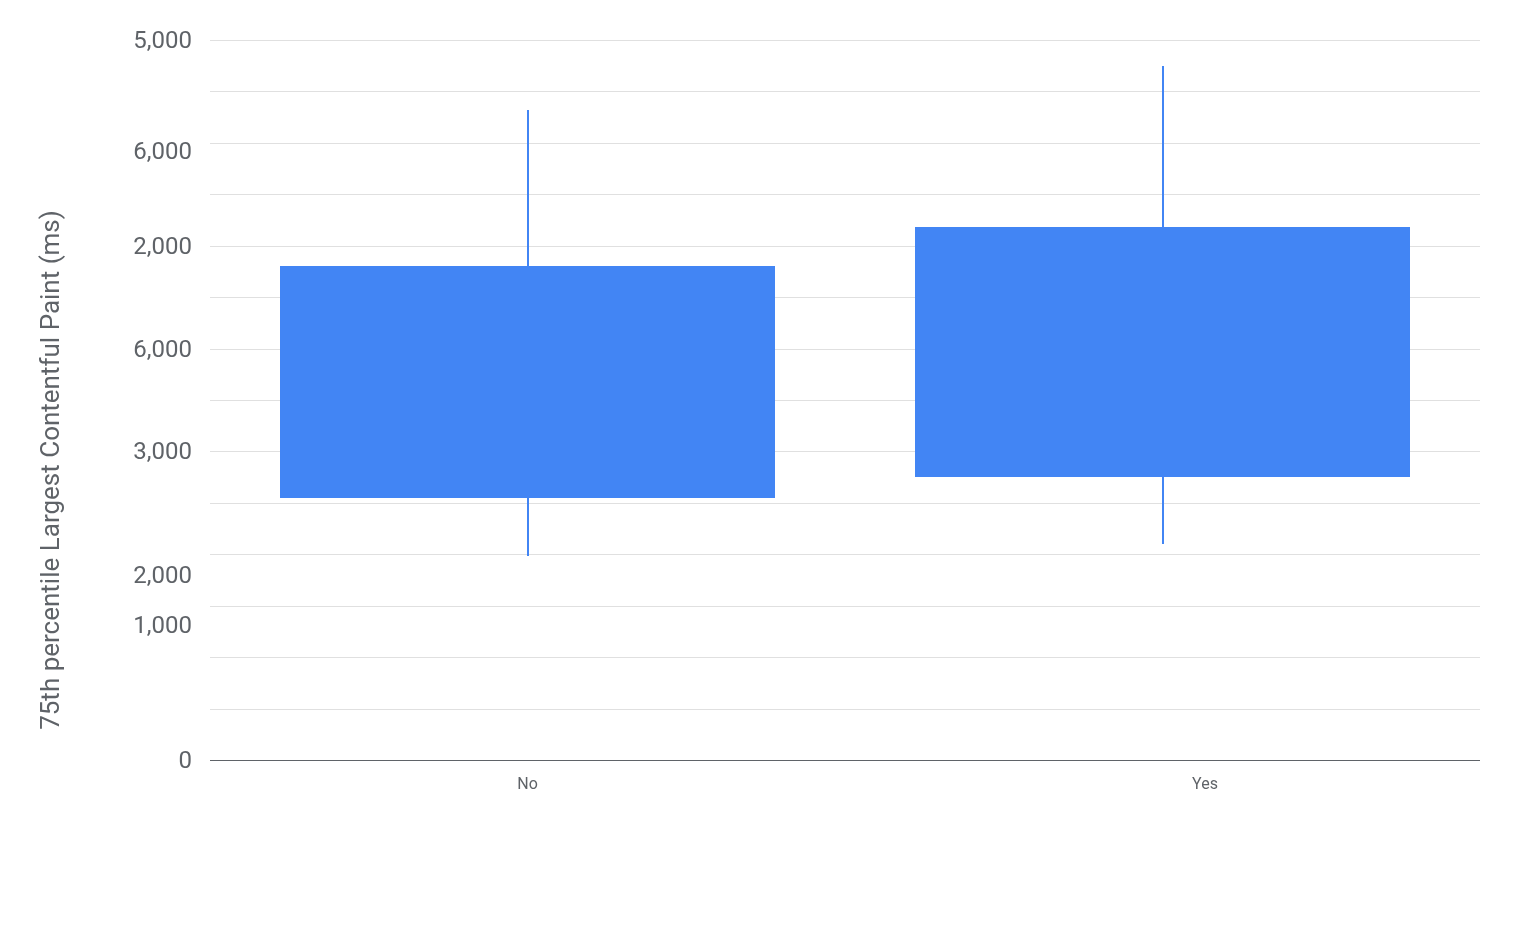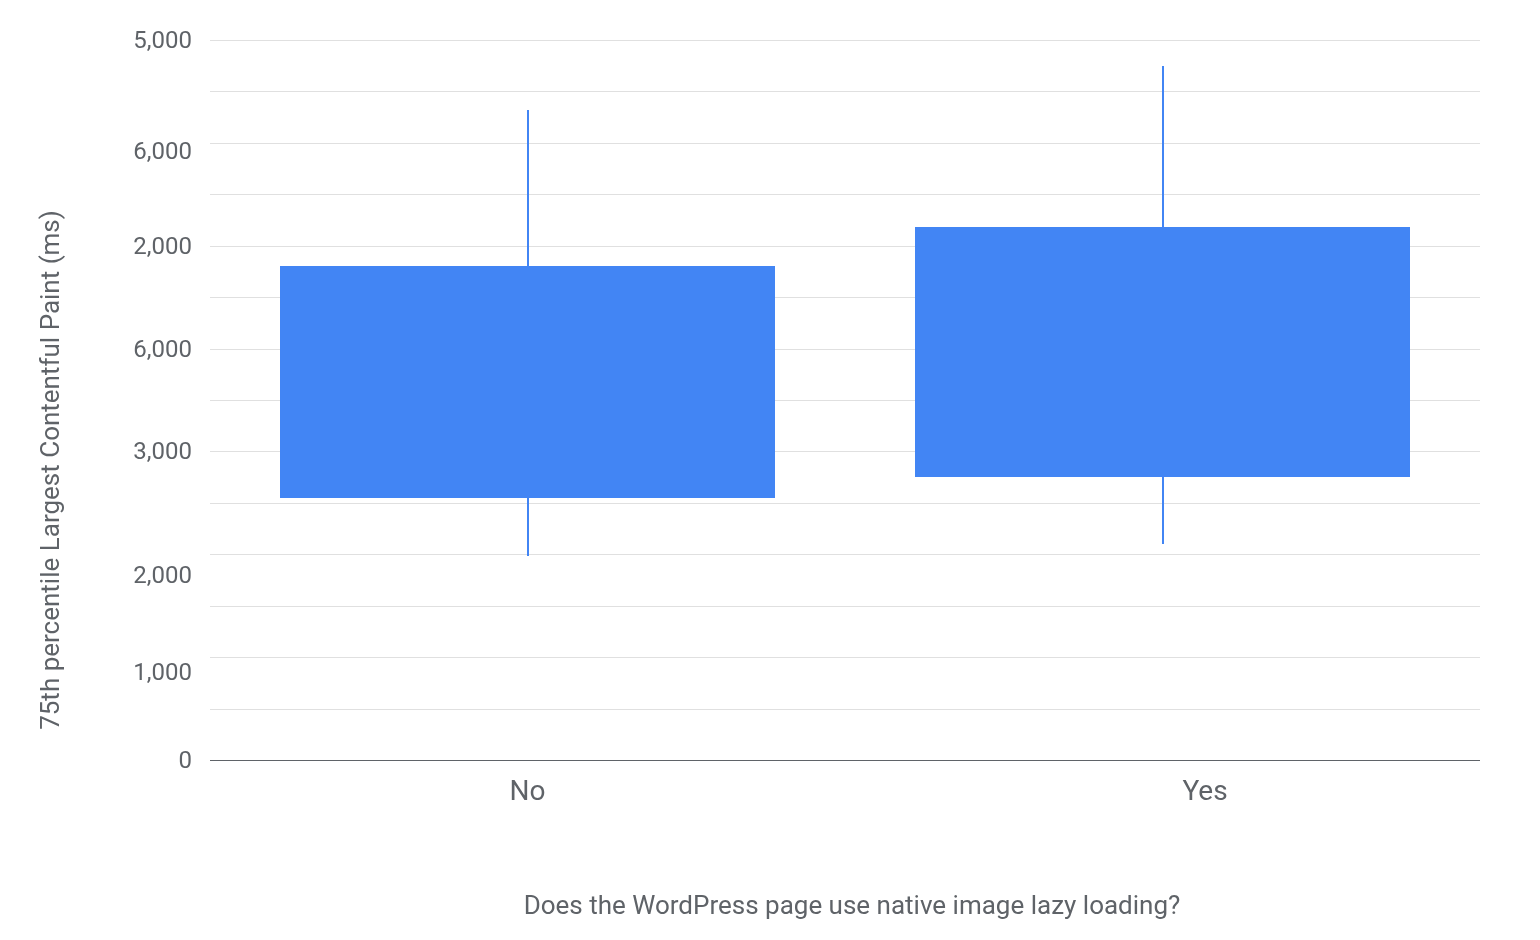--- a/index.html
+++ b/index.html
@@ -62,21 +62,21 @@
       color: #5f6368;
       font-size: 24px;
       text-align: right;
     }
     .x-tick-label {
       position: absolute;
       top: 100%;
       margin-top: 14px;
       transform: translateX(-50%);
       color: #5f6368;
-      font-size: 28px;
+      font-size: 16px;
     }
     .box {
       position: absolute;
       background: #4285f4;
     }
     .whisker {
       position: absolute;
       width: 2px;
       background: #4285f4;
     }
@@ -92,21 +92,21 @@
   <div class="grid-line" style="top: 668.571px;"></div>
       <div class="grid-line" style="top: 565.714px;"></div>
       <div class="grid-line" style="top: 462.857px;"></div>
       <div class="grid-line" style="top: 360px;"></div>
       <div class="grid-line" style="top: 257.143px;"></div>
       <div class="grid-line" style="top: 154.286px;"></div>
       <div class="grid-line" style="top: 51.4286px;"></div>
       <div class="grid-line axis" style="top: 720px;"></div>
       <div class="y-tick-label" style="top: 720px;">0</div>
       <div class="grid-line" style="top: 617.143px;"></div>
-      <div class="y-tick-label" style="top: 632px;">1,000</div>
+      <div class="y-tick-label" style="top: 585px;">1,000</div>
       <div class="grid-line" style="top: 514.286px;"></div>
       <div class="y-tick-label" style="top: 535px;">2,000</div>
       <div class="grid-line" style="top: 411.429px;"></div>
       <div class="y-tick-label" style="top: 411.429px; text-align: right;">3,000</div>
       <div class="grid-line" style="top: 308.571px;"></div>
       <div class="y-tick-label" style="top: 308.571px;">6,000</div>
       <div class="grid-line" style="top: 205.714px;"></div>
       <div class="y-tick-label" style="top: 205.714px;">2,000</div>
       <div class="grid-line" style="top: 102.857px;"></div>
       <div class="y-tick-label" style="top: 111px;">6,000</div>
@@ -115,14 +115,13 @@
       <div class="whisker" style="left: 316.5px; top: 69.9429px; height: 156.343px;"></div>
       <div class="whisker" style="left: 316.5px; top: 457.714px; height: 58.6286px;"></div>
       <div class="box" style="left: 69.85px; width: 495.3px; top: 226.286px; height: 231.429px;"></div>
       <div class="x-tick-label" style="left: 317.5px;">No</div>
       <div class="whisker" style="left: 951.5px; top: 25.7143px; height: 161.486px;"></div>
       <div class="whisker" style="left: 951.5px; top: 437.143px; height: 66.8571px;"></div>
       <div class="box" style="left: 704.85px; width: 495.3px; top: 187.2px; height: 249.943px;"></div>
       <div class="x-tick-label" style="left: 995px;">Yes</div>
     </div>
 
-  <div class="x-axis-label">Does the WordPress page use native image lazy loading?</div>
 </div>
 
 </body></html>

